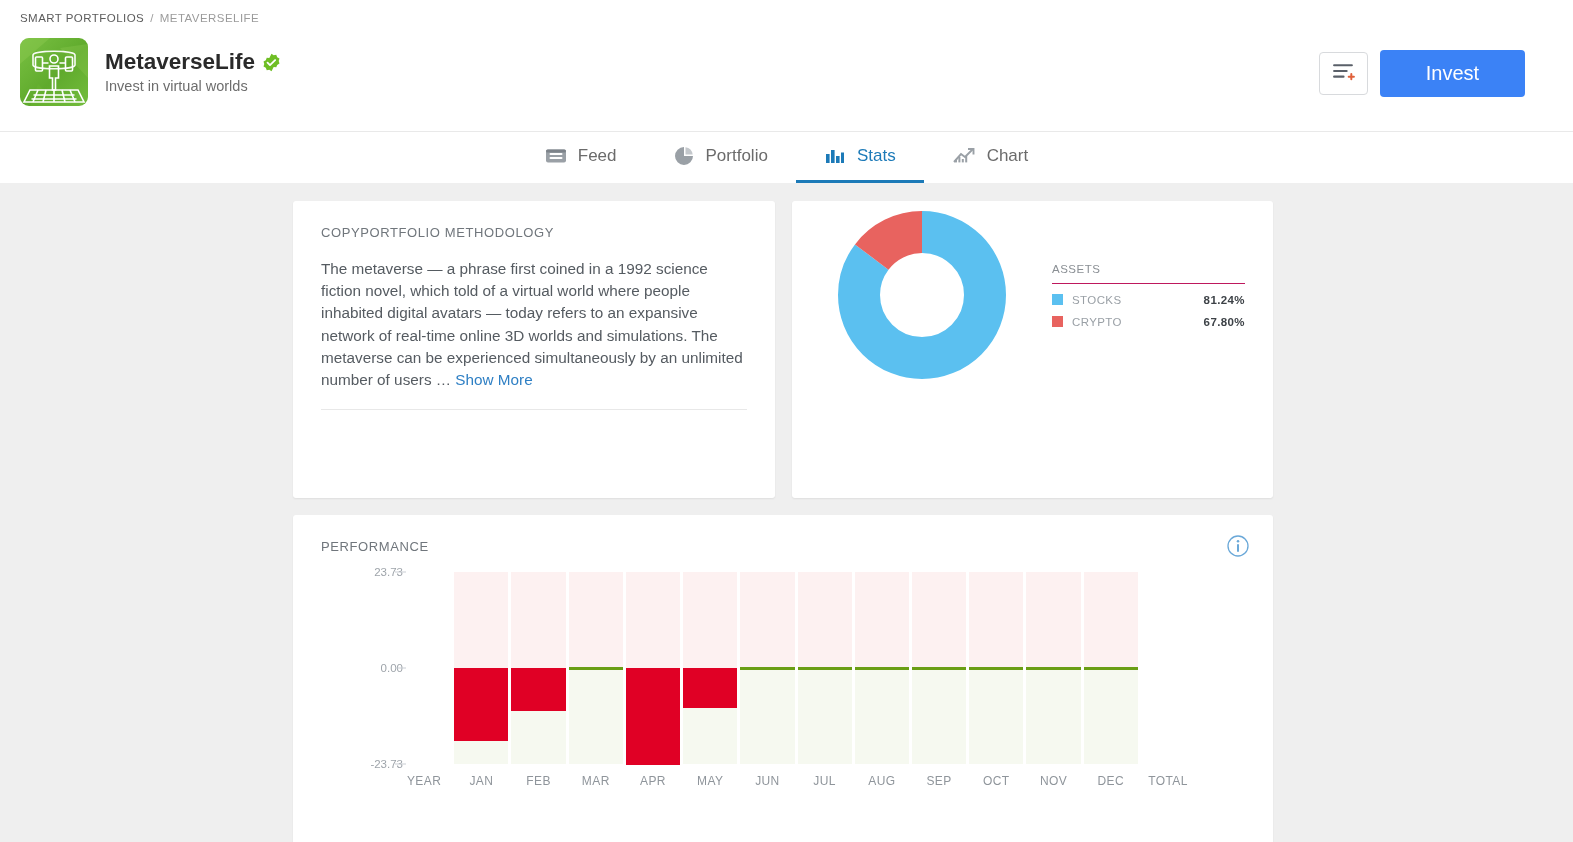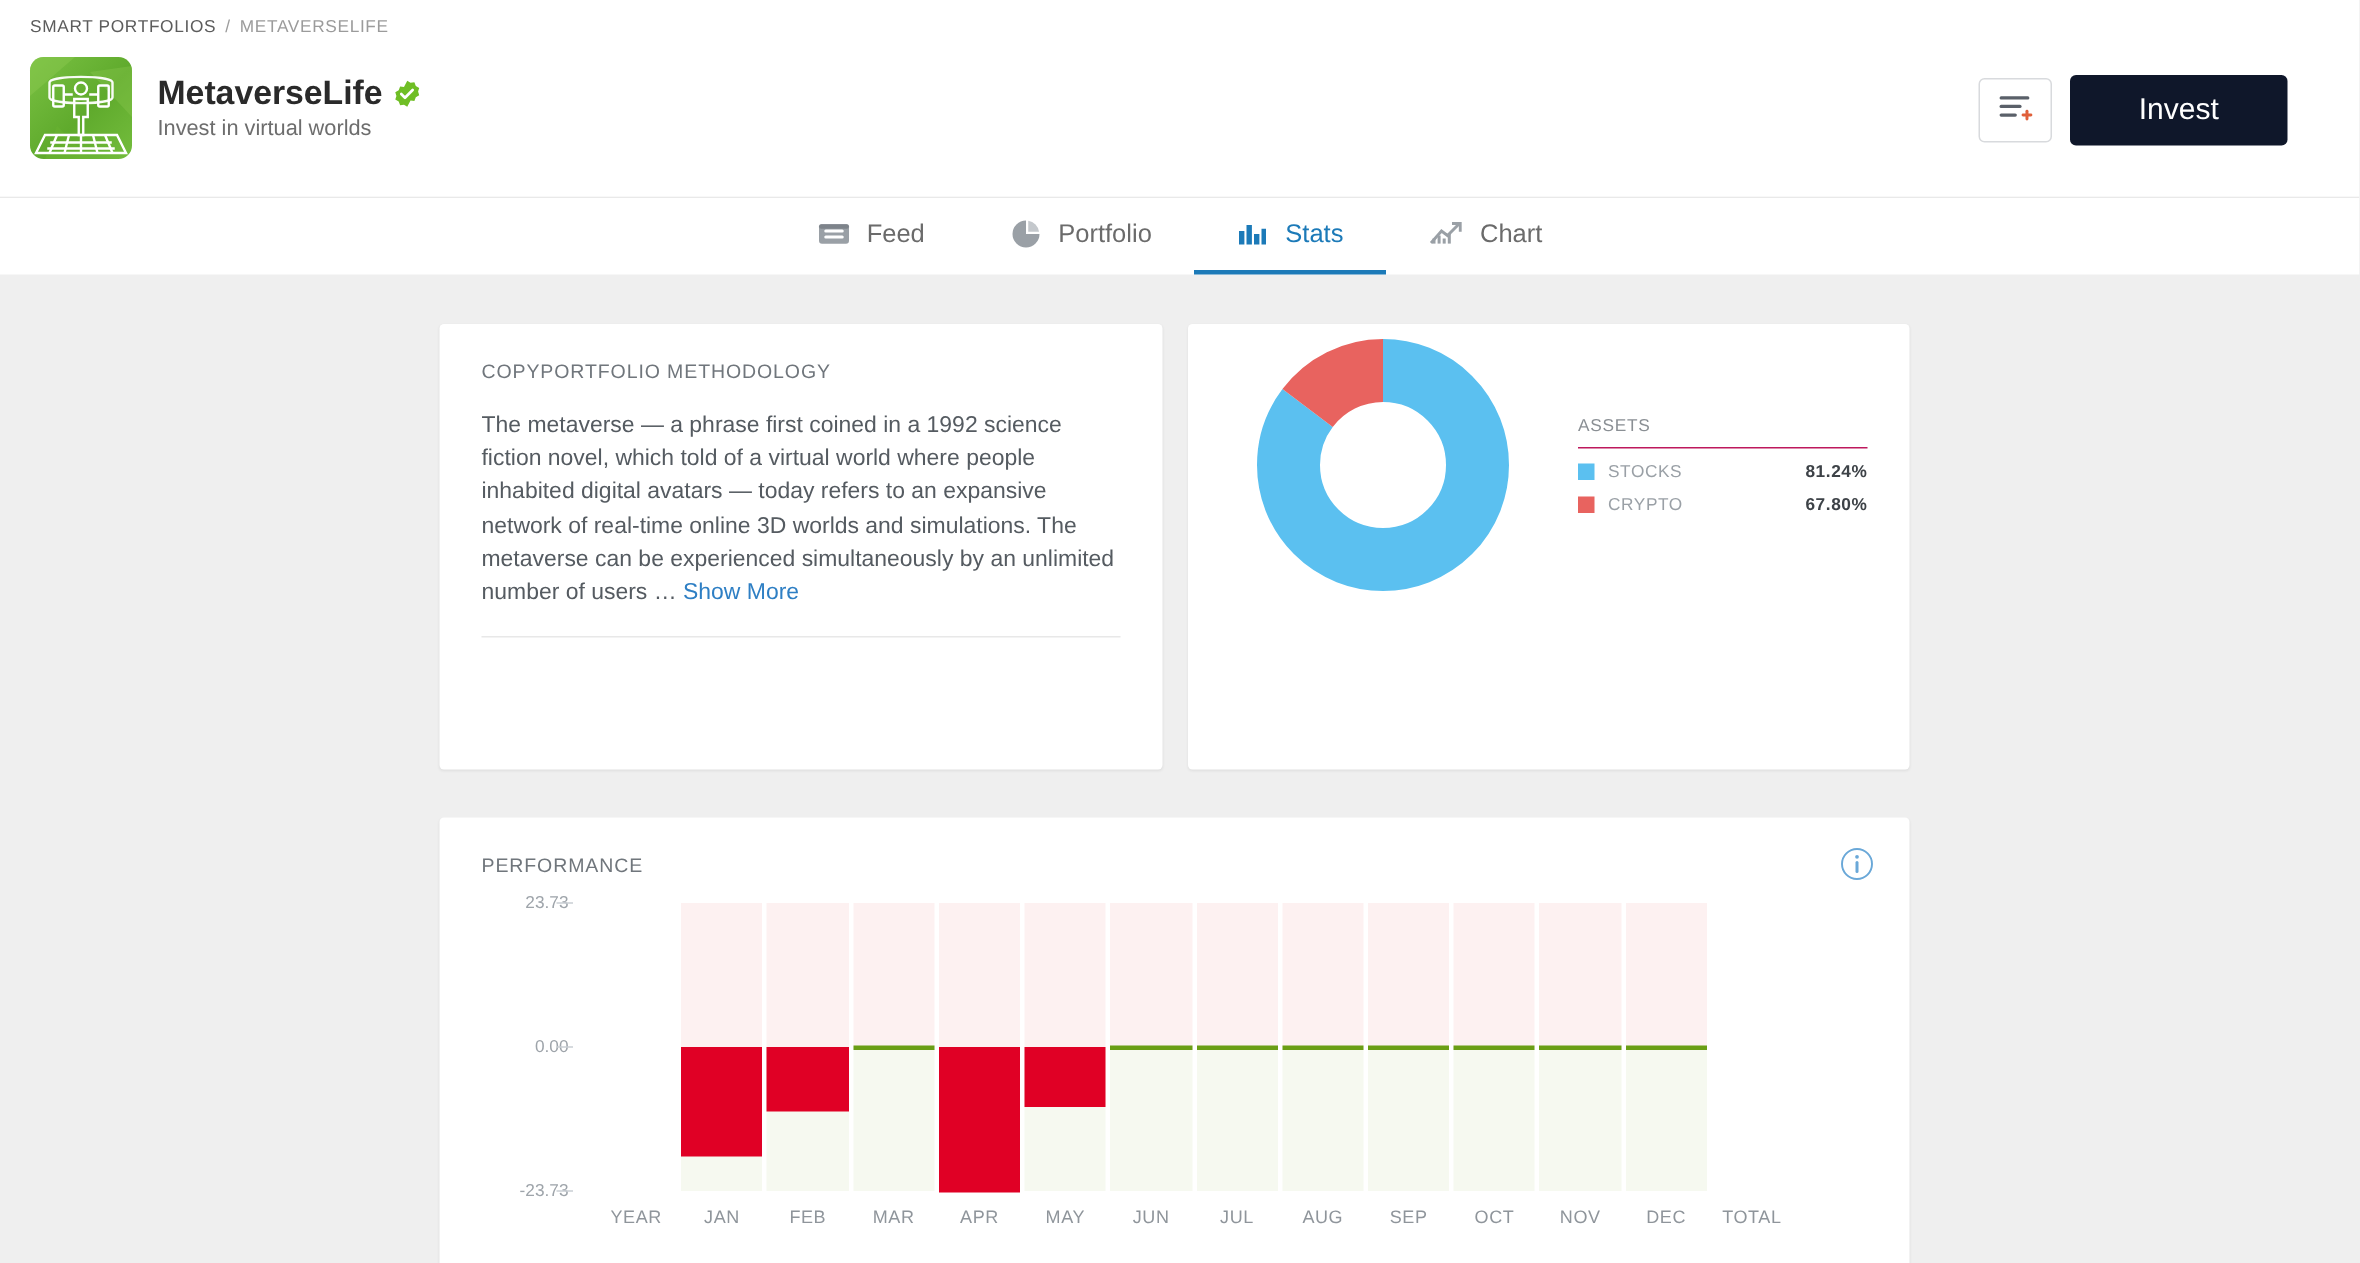--- a/index.html
+++ b/index.html
@@ -75,21 +75,21 @@
   }
   .watch-btn {
     width: 49px; height: 43px;
     border: 1px solid #d8dadd;
     border-radius: 4px;
     background: #fff;
     display: flex; align-items: center; justify-content: center;
     cursor: pointer;
   }
   .invest-btn {
-    background: #0f172a;
+    background: #3b82f6;
     color: #fff;
     font-size: 20px;
     border: none;
     border-radius: 4px;
     width: 145px; height: 47px;
     cursor: pointer;
     font-family: "Liberation Sans", sans-serif;
   }
 
   
@@ -119,21 +119,20 @@
   .content {
     padding: 18px 0 0 0;
     height: calc(842px - 131px - 52px);
     overflow: hidden;
   }
   .row {
     display: flex;
     gap: 17px;
     padding: 0 293px 0 293px;
     align-items: flex-end;
-    margin-top: 15px;
   }
   .card {
     background: #fff;
     border-radius: 3px;
     box-shadow: 0 1px 2px rgba(0,0,0,.07);
   }
   .card-title {
     font-size: 13px;
     letter-spacing: .6px;
     color: #70767c;
@@ -185,21 +184,21 @@
   .perf-card { width: 980px; margin: 17px 0 0 0; height: 330px; position: relative; }
   .info-icon {
     position: absolute; right: 24px; top: 20px;
     width: 22px; height: 22px; cursor: pointer;
   }
   .chart-area {
     position: relative;
     margin: 18px 0 0 0;
     height: 245px;
   }
-  .ylabels { position: absolute; left: 6px; top: 0; width: 80px; height: 192px; }
+  .ylabels { position: absolute; left: 30px; top: 0; width: 80px; height: 192px; }
   .ylab {
     position: absolute;
     right: 0;
     font-size: 11.5px;
     color: #9ea4aa;
     transform: translateY(-50%);
     white-space: nowrap;
   }
   .ytick {
     position: absolute;

